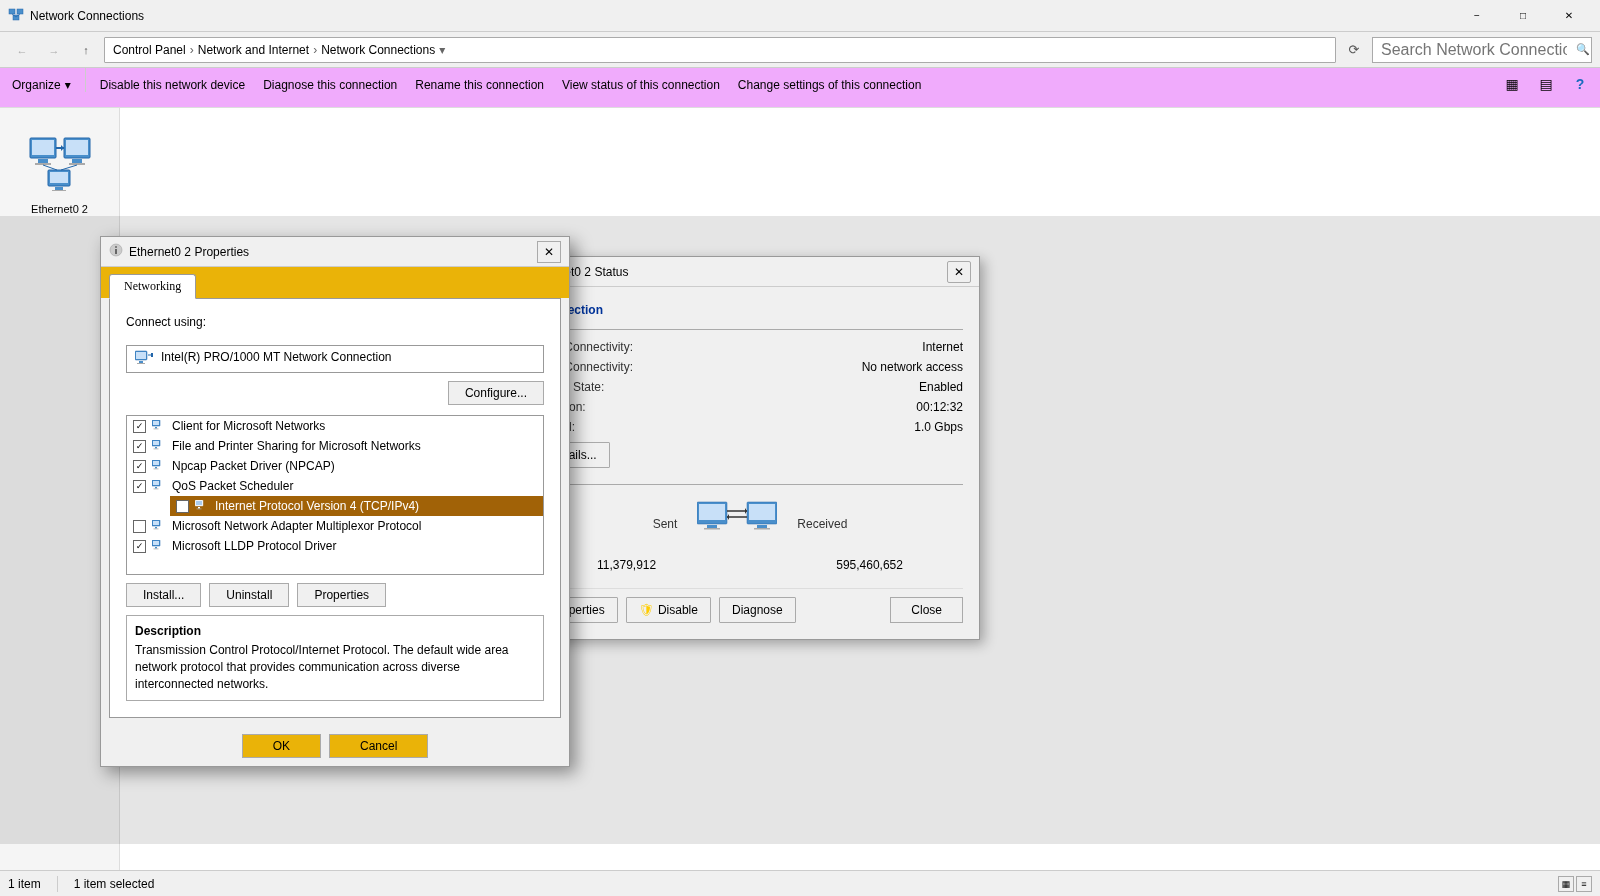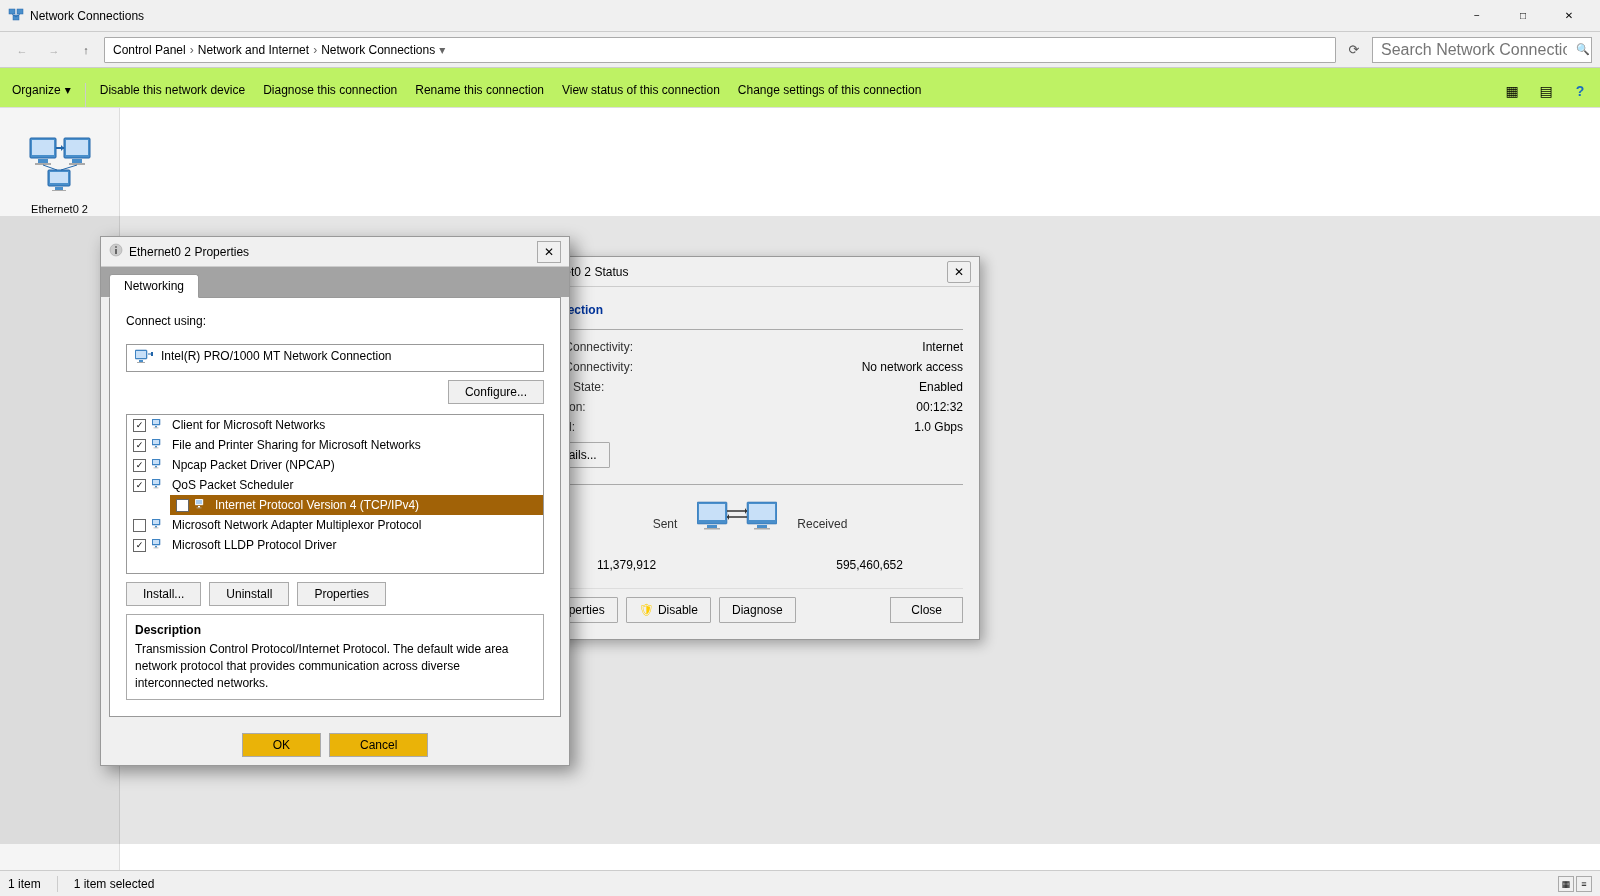--- a/index.html
+++ b/index.html
@@ -87,24 +87,24 @@
     .refresh-btn {
       width: 28px; height: 28px;
       border: none; background: transparent;
       cursor: pointer;
       display: flex; align-items: center; justify-content: center;
       font-size: 13px; color: #555;
     }
 
     
     .toolbar {
-      background: #bef264;
+      background: #f0abfc;
       height: 40px;
       display: flex;
-      align-items: flex-end;
+      align-items: flex-start;
       padding: 0 4px;
       border-bottom: 1px solid #ddd;
       gap: 2px;
     }
     .toolbar-item {
       height: 34px;
       padding: 0 8px;
       border: none;
       background: transparent;
       cursor: pointer;
@@ -329,21 +329,22 @@
       border: 1px solid #aaa;
       background: #f0f0f0;
       cursor: pointer;
       font-size: 12px;
       display: flex; align-items: center; justify-content: center;
     }
 
     .tabs-bar {
       display: flex;
       padding: 6px 8px 0;
-      background: #a3a3a3;
+      background: #eab308;
+      font-family: Liberation Serif, serif;
     }
     .tab {
       padding: 4px 14px;
       border: 1px solid #ccc;
       border-bottom: none;
       background: #e0e0e0;
       cursor: pointer;
       font-size: 12px;
       border-radius: 3px 3px 0 0;
       position: relative;

